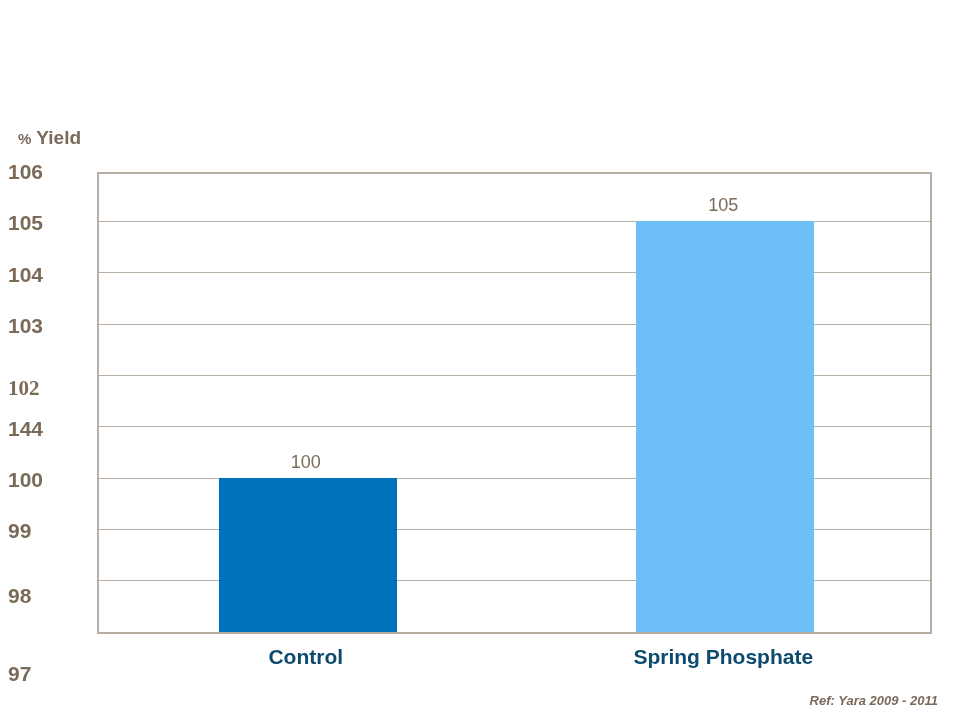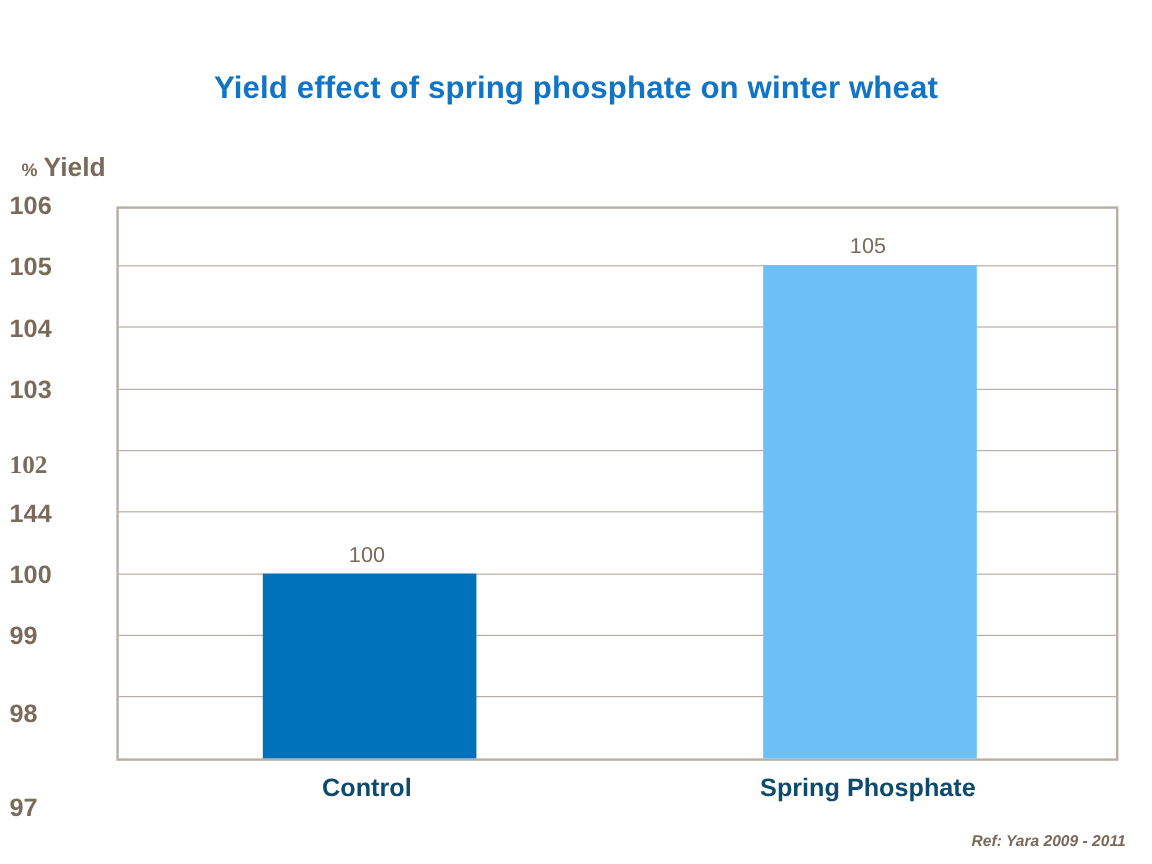--- a/index.html
+++ b/index.html
@@ -44,21 +44,21 @@
     top: 127px;
     color: #7a6a5a;
     font-weight: bold;
     white-space: nowrap;
   }
   .axis-title .pct {
     font-size: 15px;
     font-weight: bold;
   }
   .axis-title .yld {
-    font-size: 22px;
+    font-size: 19px;
     font-weight: bold;
     margin-left: 5px;
   }
 
   
   .plot-area {
     position: absolute;
     left: 97px;
     top: 172px;
     width: 835px;
@@ -134,21 +134,20 @@
     font-style: italic;
     color: #7a6a5a;
     white-space: nowrap;
   }
 </style>
 </head>
 <body>
 
 <div id="chart-root">
 
-  <div class="chart-title">Yield effect of spring phosphate on winter wheat</div>
 
   <div class="axis-title">
     <span class="pct">%</span><span class="yld">Yield</span>
   </div>
 
   <div class="ytick-col" id="ytick-col">
       <div class="ytick" style="top: 0px;">106</div>
       <div class="ytick" style="top: 51.3333px;">105</div>
       <div class="ytick" style="top: 102.667px;">104</div>
       <div class="ytick" style="top: 154px;">103</div>

